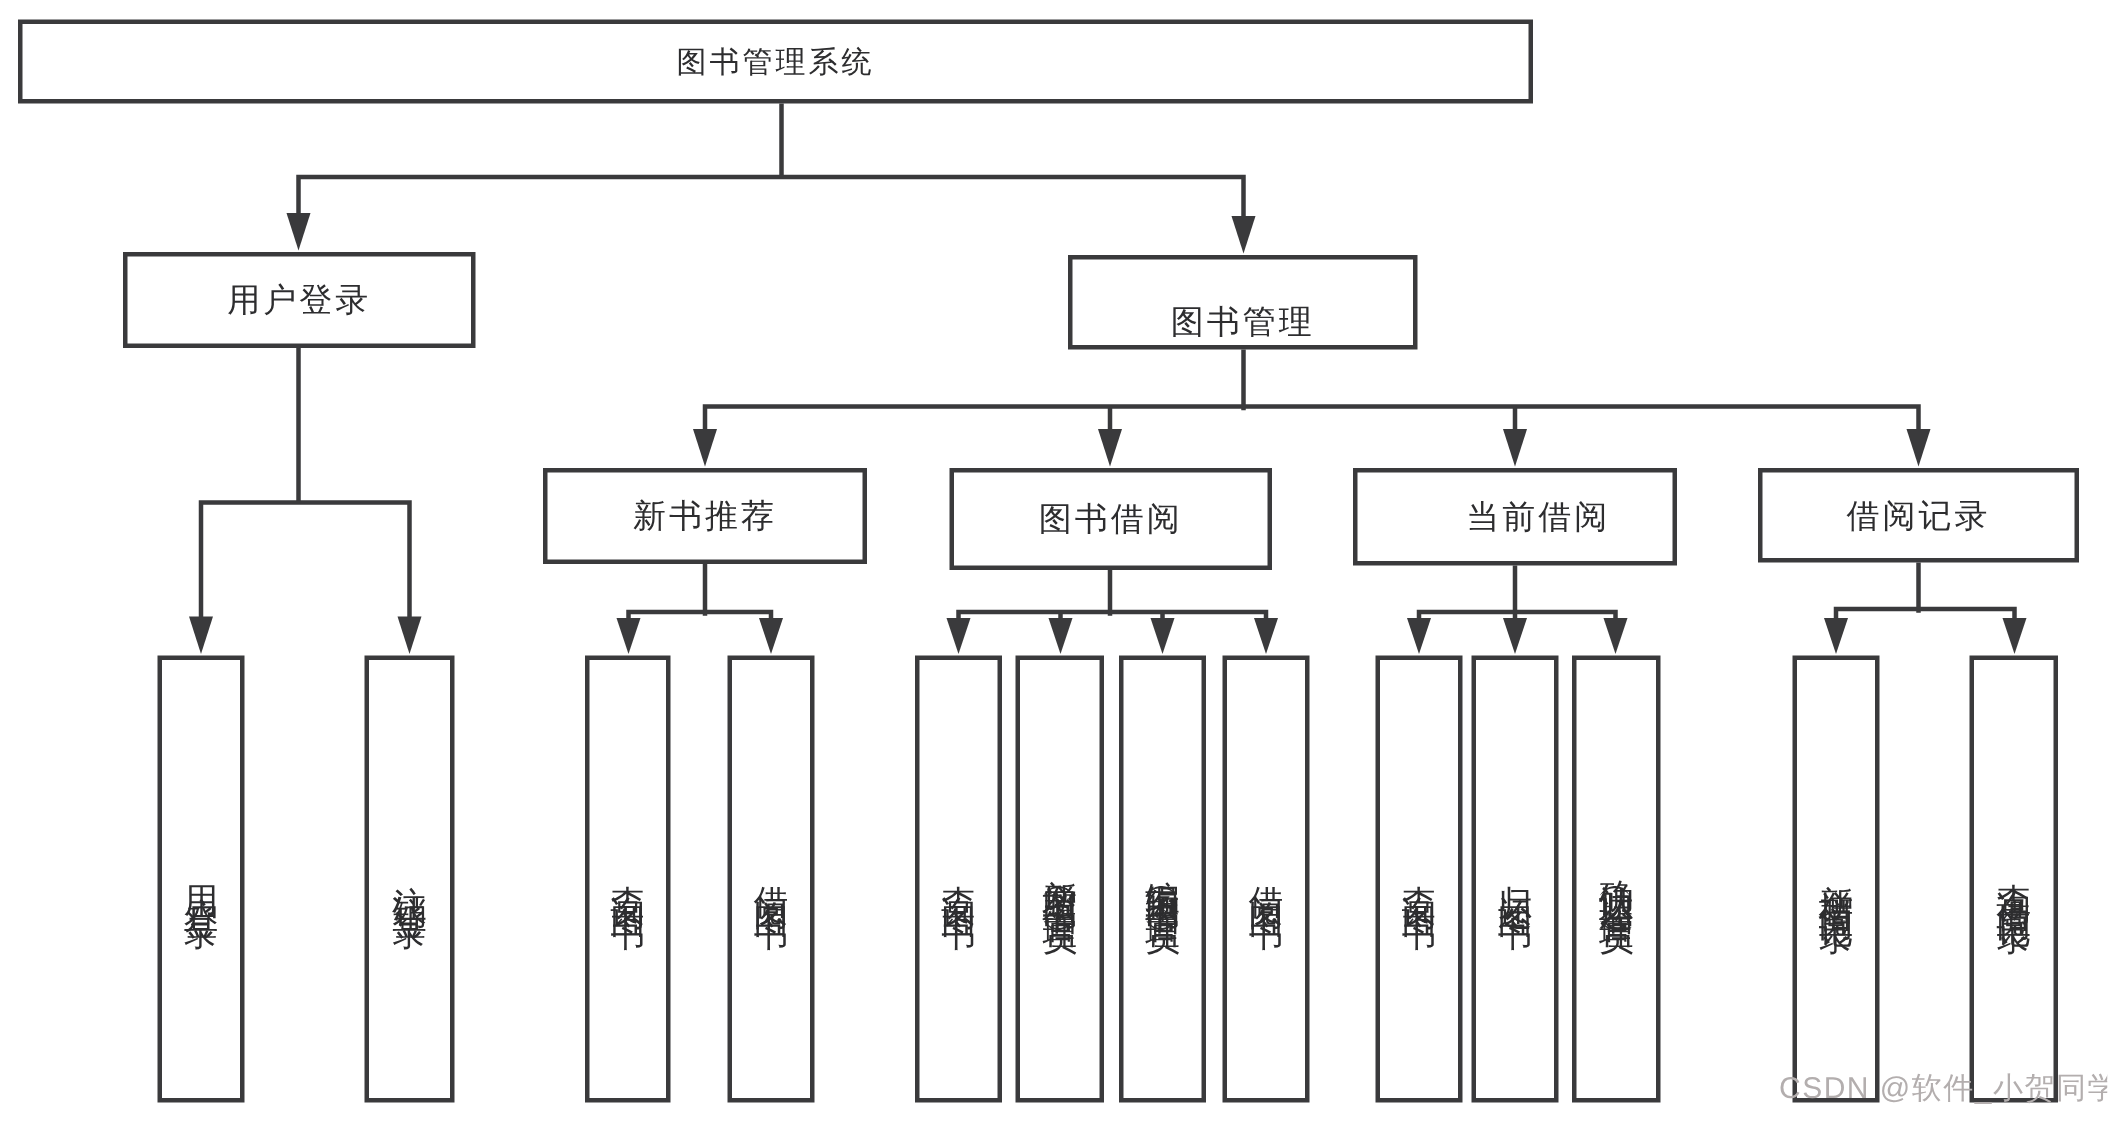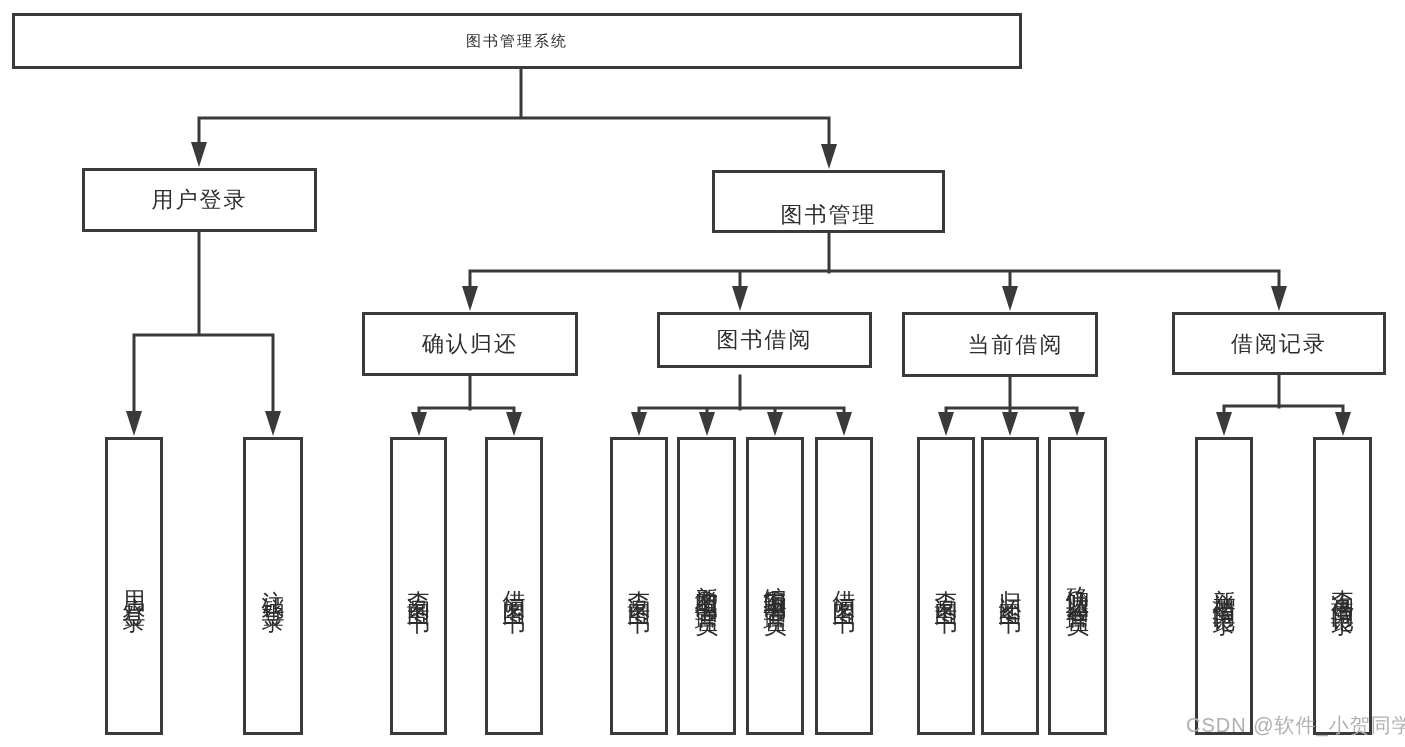--- a/index.html
+++ b/index.html
@@ -14,21 +14,21 @@
   .node{
     position:absolute;
     box-sizing:border-box;
     background:#ffffff;
     border:3px solid #3a3a3c;
     color:#2d2d2f;
     display:flex;align-items:center;justify-content:center;
     z-index:2;
   }
   .hnode{font-size:22px;letter-spacing:2px;white-space:nowrap;}
-  .root{font-size:15px;}
+  .root{font-size:20px;}
   .vnode{
     font-size:23px;
     letter-spacing:7px;
     writing-mode:vertical-rl;
     text-orientation:mixed;
     line-height:1;
     padding:10px 0;
   }
   .watermark{
     position:absolute;
@@ -97,26 +97,26 @@
   </div>
 
   <div class="node hnode" style="left:82px;top:168px;width:235px;height:64px;">
     <span>用户登录</span>
   </div>
   <div class="node hnode" style="left:712px;top:170px;width:233px;height:63px;align-items:flex-end;">
     <span>图书管理</span>
   </div>
 
   <div class="node hnode" style="left:362px;top:312px;width:216px;height:64px;">
-    <span>确认归还</span>
+    <span>新书推荐</span>
   </div>
-  <div class="node hnode" style="left:633px;top:312px;width:215px;height:56px;margin-left:24px;">
+  <div class="node hnode" style="left:633px;top:312px;width:215px;height:68px;">
     <span>图书借阅</span>
   </div>
-  <div class="node hnode" style="left:902px;top:312px;width:196px;height:65px;padding-left:31px;">
+  <div class="node hnode" style="left:902px;top:312px;width:216px;height:65px;padding-left:31px;">
     <span>当前借阅</span>
   </div>
   <div class="node hnode" style="left:1172px;top:312px;width:214px;height:63px;align-items:center;">
     <span>借阅记录</span>
   </div>
 
   <div class="node vnode" style="left:105px;top:437px;width:58px;height:298px;">
     <span>用户登录</span>
   </div>
   <div class="node vnode" style="left:243px;top:437px;width:60px;height:298px;">

